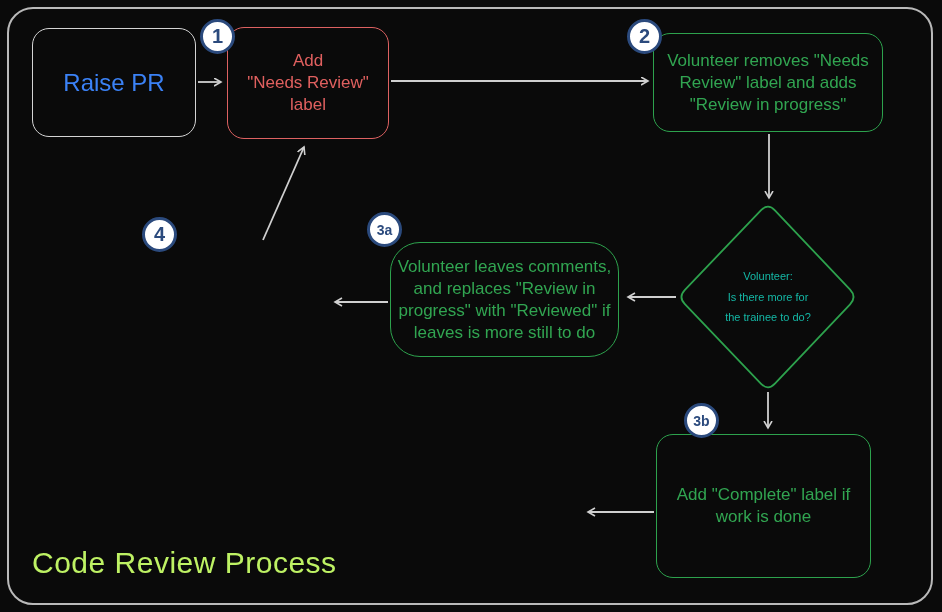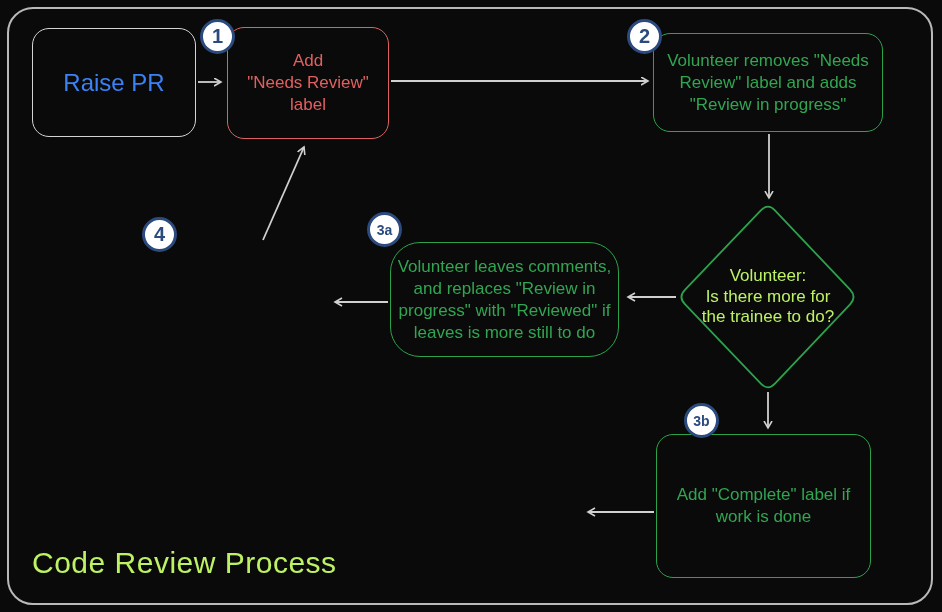--- a/index.html
+++ b/index.html
@@ -7,21 +7,21 @@
   #stage{position:relative;width:942px;height:612px;background:#0a0a0a;}
   #frame{position:absolute;left:7px;top:7px;width:922px;height:594px;border:2px solid #b9b9b9;border-radius:26px;}
   #wires{position:absolute;left:0;top:0;z-index:1;}
   .node{position:absolute;z-index:2;border:1.7px solid;border-radius:17px;display:flex;flex-direction:column;align-items:center;justify-content:center;text-align:center;background:transparent;}
   .node .ln{white-space:nowrap;text-align:center;}
   .red{border-color:#dd6161;color:#e0605f;font-size:17px;line-height:22px;}
   .green{border-color:#2da24d;color:#31a551;font-size:17px;line-height:22px;}
   .neutral{border-color:#d4d4d4;color:#3b82f6;font-size:24px;line-height:24px;}
   .badge{position:absolute;z-index:3;width:29px;height:29px;border-radius:50%;background:#ffffff;border:3.5px solid #2b4a7d;color:#2b4a7d;display:flex;align-items:center;justify-content:center;font-weight:700;font-size:20px;}
   .badge.wide{font-size:14px;font-weight:700;}
-  #decision-label{position:absolute;z-index:2;left:683px;top:266px;width:170px;text-align:center;color:#bef264;font-size:17px;line-height:20.5px;}
+  #decision-label{position:absolute;z-index:2;left:683px;top:266px;width:170px;text-align:center;color:#14b8a6;font-size:11px;line-height:20.5px;}
   #diagram-title{position:absolute;z-index:2;left:32px;top:546px;color:#bef264;font-size:30px;line-height:34px;font-weight:500;letter-spacing:0.5px;}
 </style>
 </head>
 <body>
 
 <div id="stage">
 
   <div id="frame"></div>
 
   <svg id="wires" width="942" height="612" viewBox="0 0 942 612">

